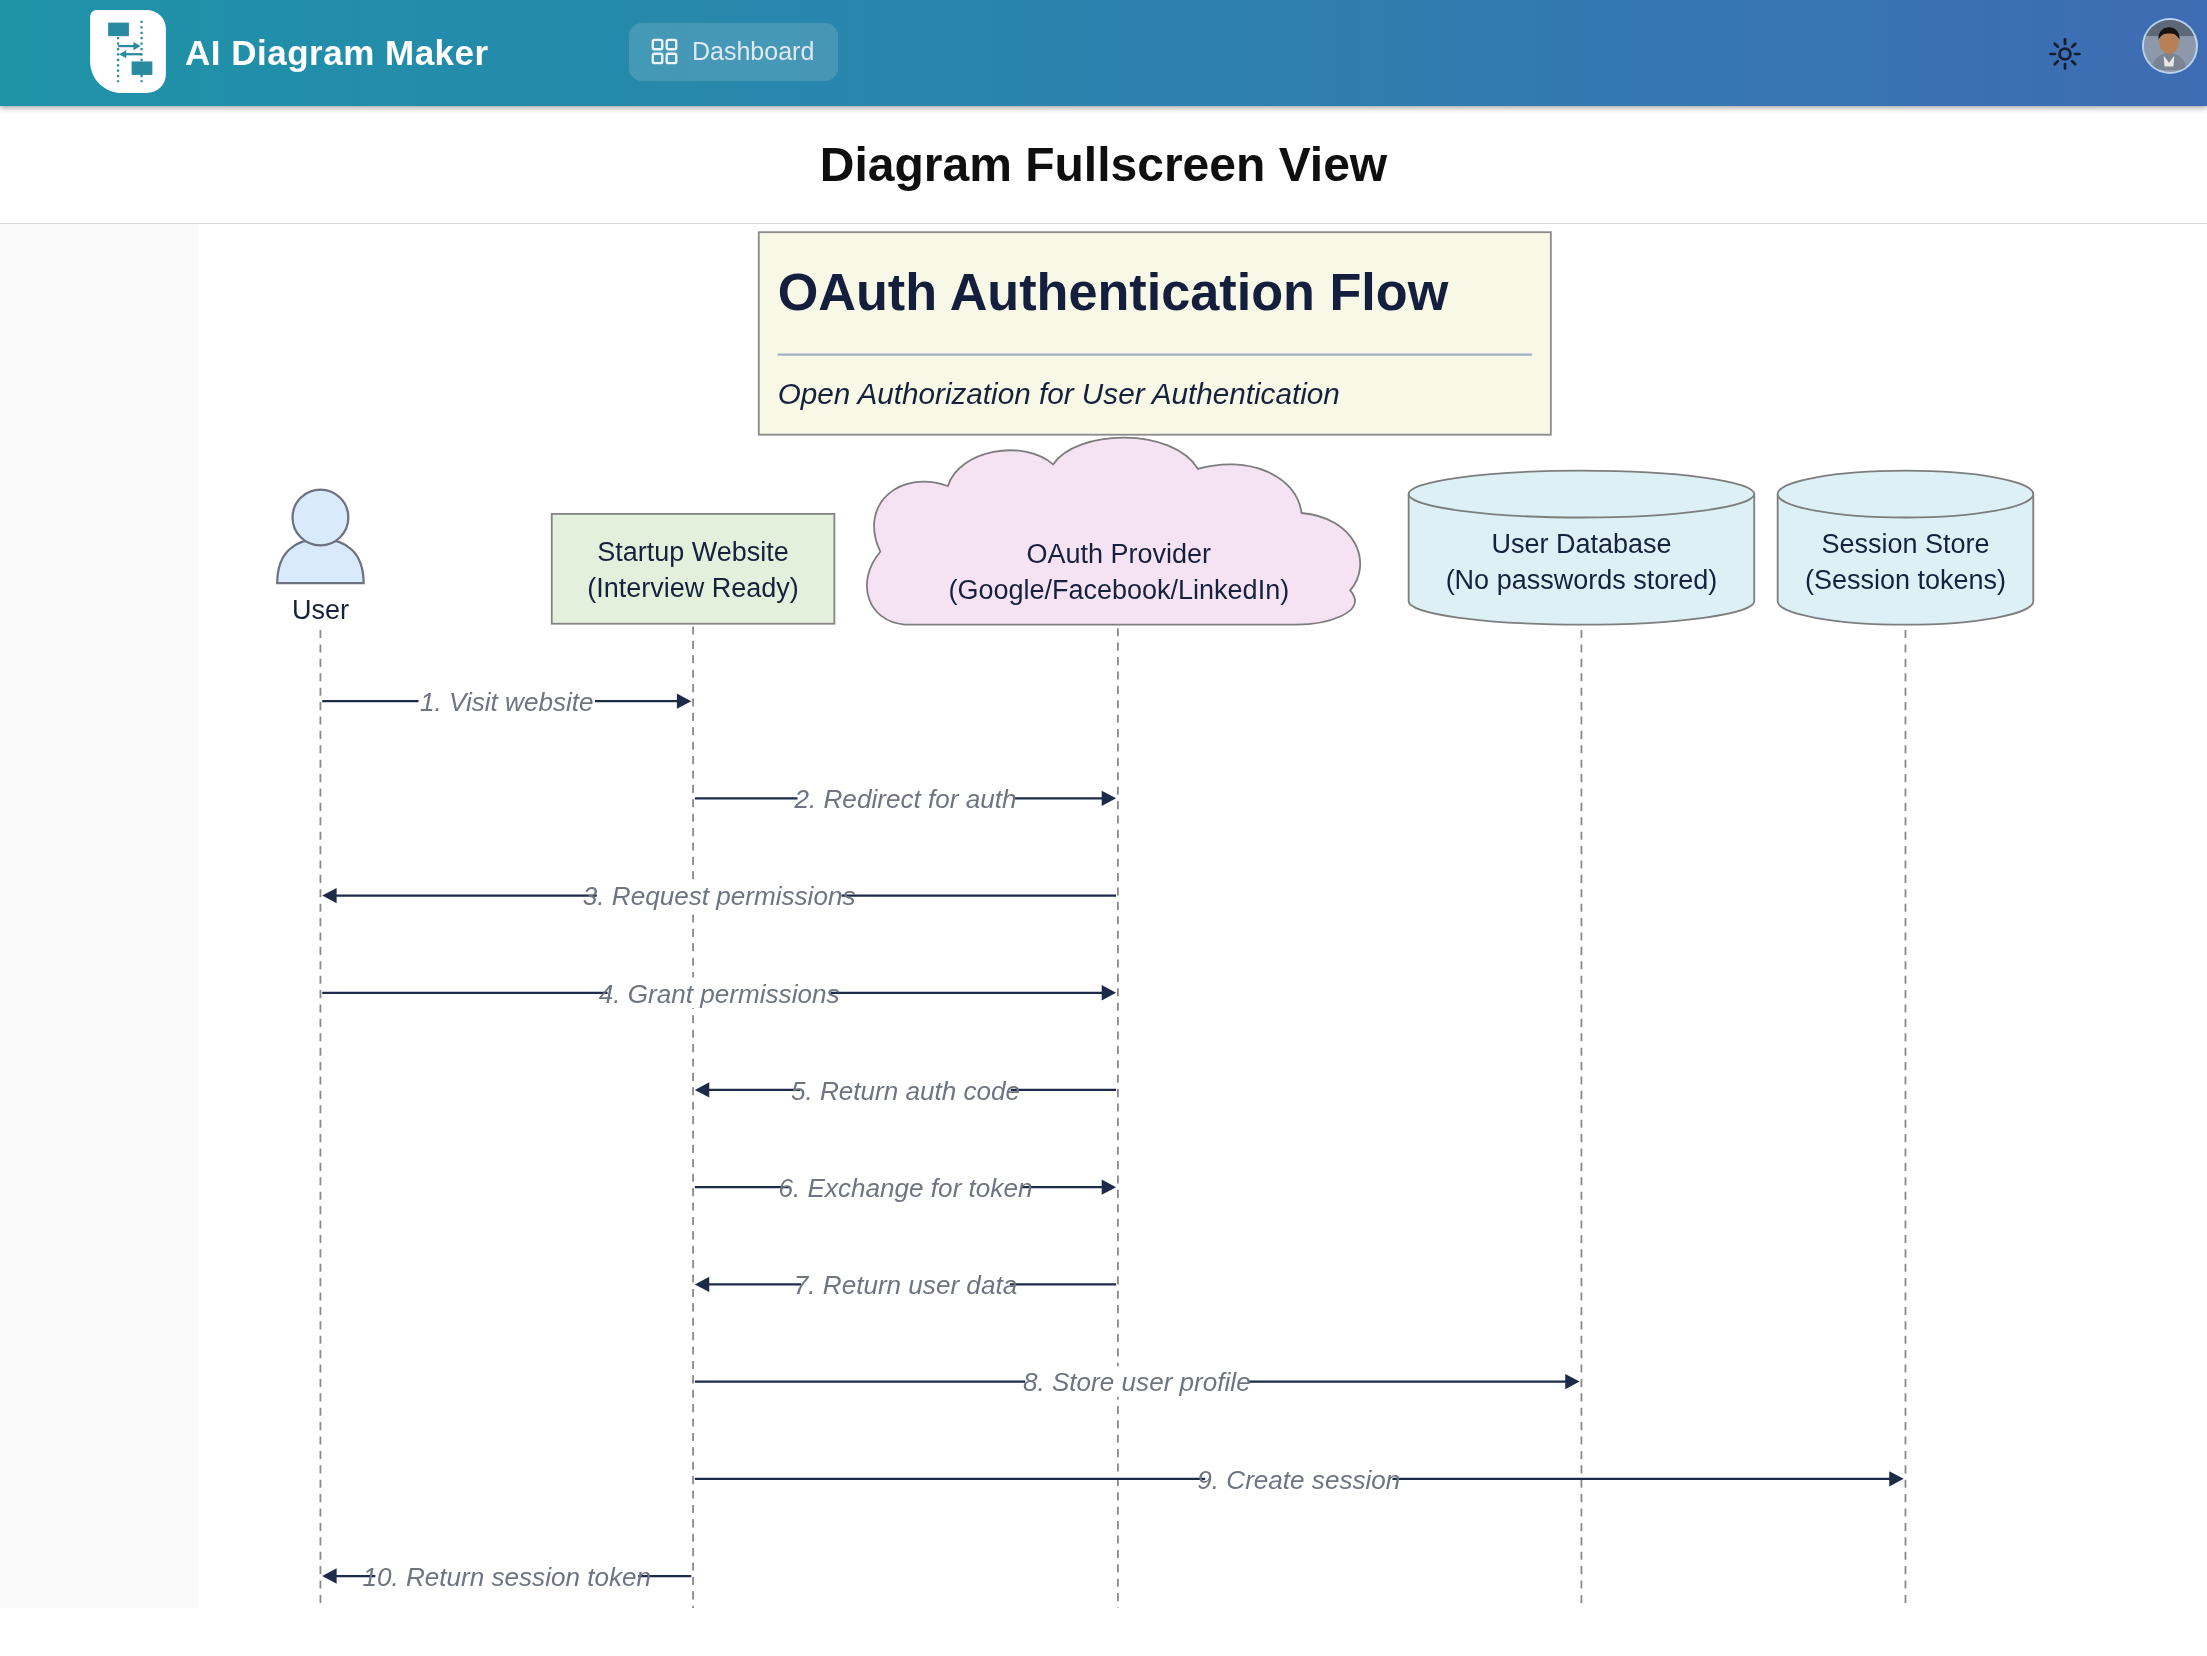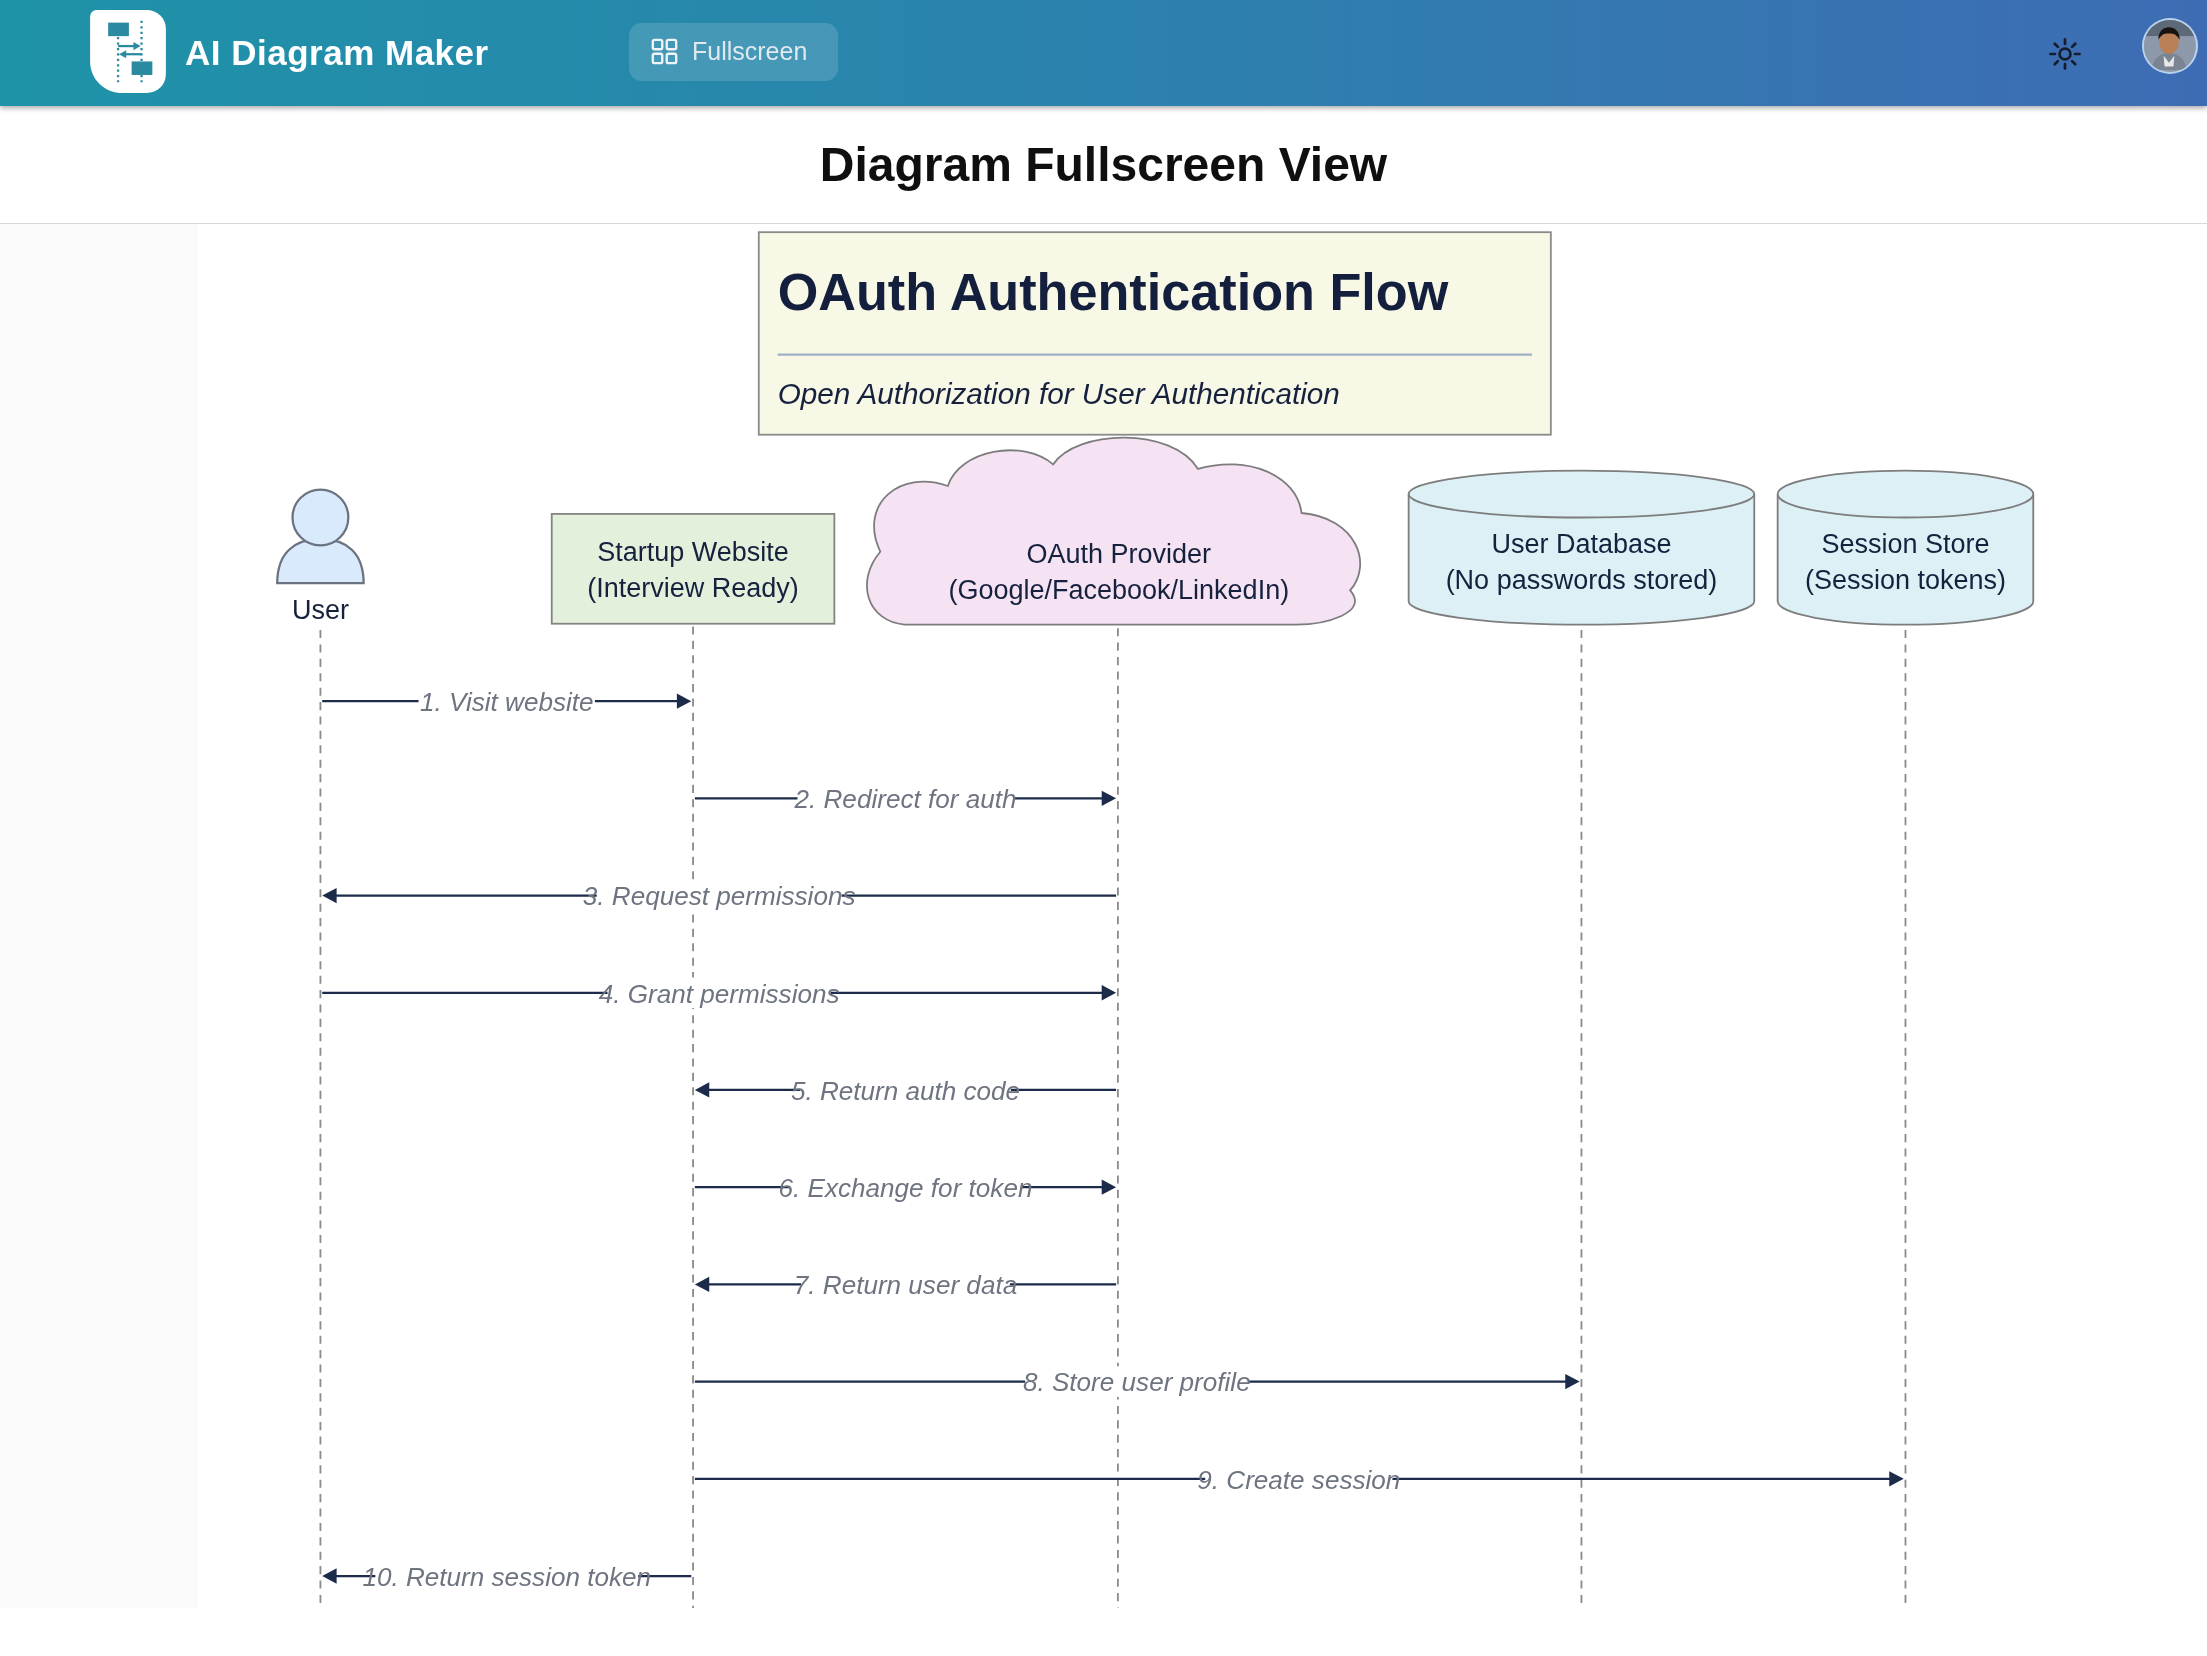--- a/index.html
+++ b/index.html
@@ -61,21 +61,21 @@
 
     <button class="dash-btn">
       <svg width="27" height="27" viewBox="0 0 30 30">
         <g fill="none" stroke="#eef4f8" stroke-width="2.6">
           <rect x="2" y="2" width="10.5" height="10.5" rx="2"></rect>
           <rect x="17.5" y="2" width="10.5" height="10.5" rx="2"></rect>
           <rect x="2" y="17.5" width="10.5" height="10.5" rx="2"></rect>
           <rect x="17.5" y="17.5" width="10.5" height="10.5" rx="2"></rect>
         </g>
       </svg>
-      <span class="dash-label">Fullscreen</span>
+      <span class="dash-label">Dashboard</span>
     </button>
 
     <button class="theme-btn">
       <svg width="40" height="40" viewBox="0 0 44 44">
         <circle cx="22" cy="22" r="6" fill="none" stroke="#161d2e" stroke-width="3"></circle>
         <g stroke="#161d2e" stroke-width="3" stroke-linecap="round">
           <line x1="22" y1="6" x2="22" y2="11"></line>
           <line x1="22" y1="33" x2="22" y2="38"></line>
           <line x1="6" y1="22" x2="11" y2="22"></line>
           <line x1="33" y1="22" x2="38" y2="22"></line>

